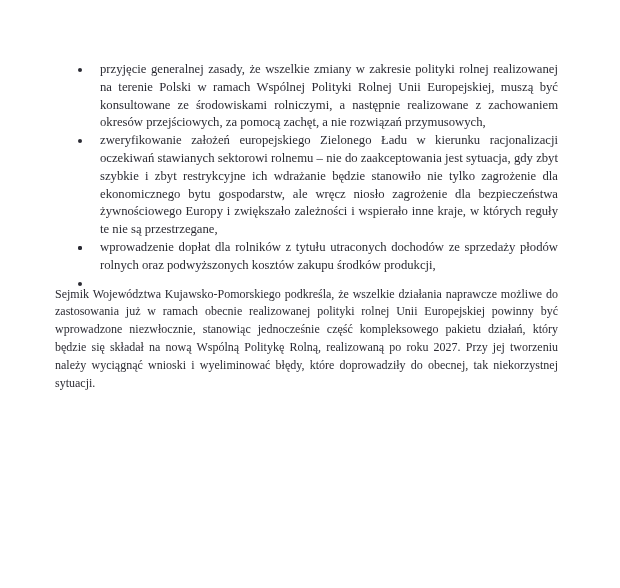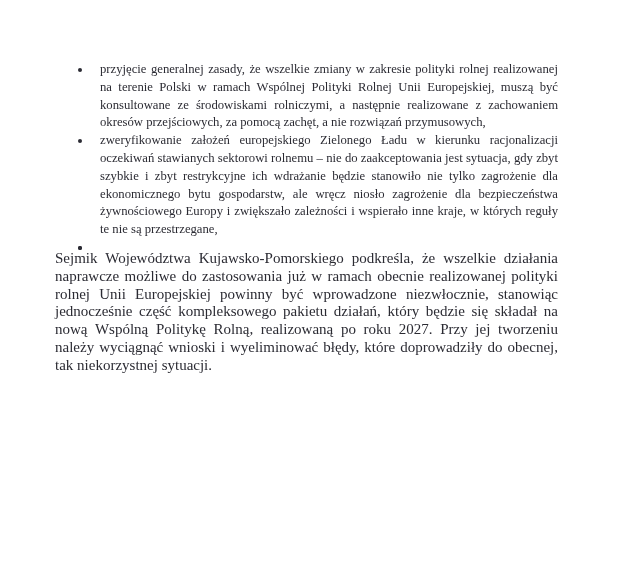--- a/index.html
+++ b/index.html
@@ -44,21 +44,21 @@
     left: 23px;
     top: 7px;
     width: 4px;
     height: 4px;
     border-radius: 50%;
     background: #2b2b33;
   }
   p.closing {
     margin: 11px 0 0 0;
     text-align: justify;
-    font-size: 15px;
+    font-size: 12px;
     line-height: 17.8px;
   }
 </style>
 </head>
 <body>
 
 <div class="page">
   <div class="content">
     <ul class="bullet-list">
       <li>
@@ -67,17 +67,21 @@
       </li>
       <li>
         <span class="dot"></span>
         <span>zweryfikowanie założeń europejskiego Zielonego Ładu w kierunku racjonalizacji oczekiwań stawianych sektorowi rolnemu – nie do zaakceptowania jest sytuacja, gdy zbyt szybkie i zbyt restrykcyjne ich wdrażanie będzie stanowiło nie tylko zagrożenie dla ekonomicznego bytu gospodarstw, ale wręcz niosło zagrożenie dla bezpieczeństwa żywnościowego Europy i zwiększało zależności i wspierało inne kraje, w których reguły te nie są przestrzegane,</span>
       </li>
       <li>
         <span class="dot"></span>
       </li>
       <li>
         <span class="dot"></span>
+        <span>wprowadzenie dopłat dla rolników z tytułu utraconych dochodów ze sprzedaży płodów rolnych oraz podwyższonych kosztów zakupu środków produkcji,</span>
+      </li>
+      <li>
+        <span class="dot"></span>
       </li>
     </ul>
     <p class="closing">Sejmik Województwa Kujawsko-Pomorskiego podkreśla, że wszelkie działania naprawcze możliwe do zastosowania już w ramach obecnie realizowanej polityki rolnej Unii Europejskiej powinny być wprowadzone niezwłocznie, stanowiąc jednocześnie część kompleksowego pakietu działań, który będzie się składał na nową Wspólną Politykę Rolną, realizowaną po roku 2027. Przy jej tworzeniu należy wyciągnąć wnioski i wyeliminować błędy, które doprowadziły do obecnej, tak niekorzystnej sytuacji.</p>
   </div>
 </div>
 
 </body></html>

